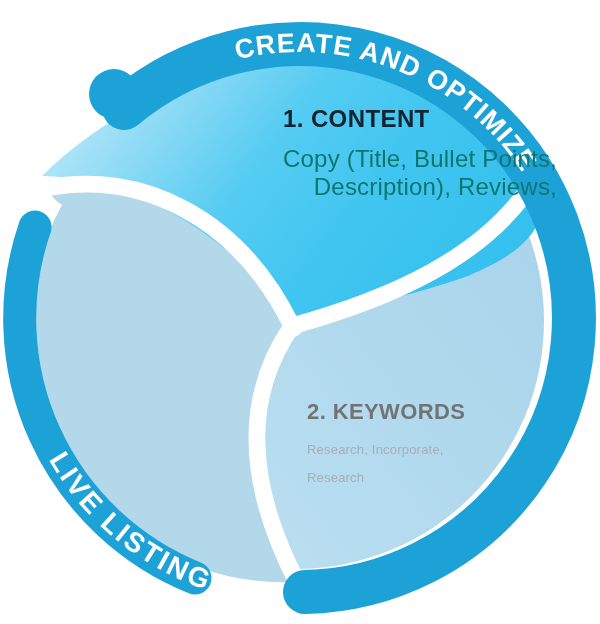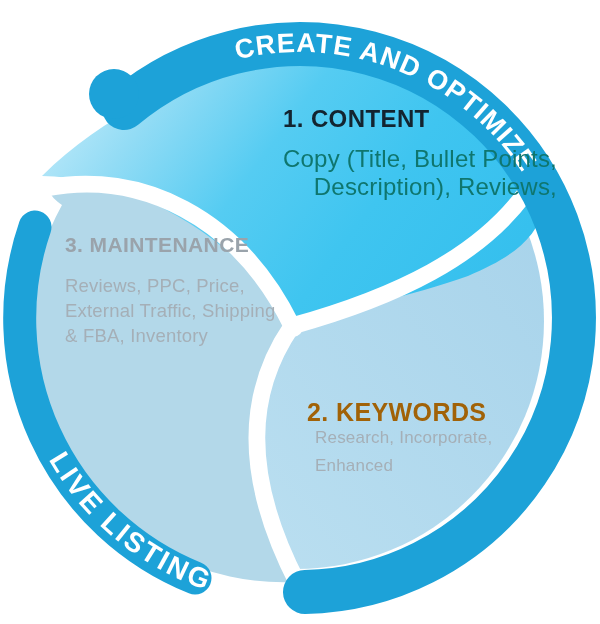--- a/index.html
+++ b/index.html
@@ -19,22 +19,22 @@
     white-space:nowrap;
   }
   .tb .line{white-space:nowrap;letter-spacing:0.2px;}
   .tb-content{left:283px;top:107px;}
   .tb-content .heading{font-size:24px;color:#132430;margin-bottom:14px;}
   .tb-content .line{font-size:24px;line-height:27.5px;color:#0f766e;text-align:right;}
   .tb-maintenance{left:65px;top:233px;}
   .tb-maintenance .heading{font-size:21px;color:#9aa3ab;margin-bottom:16px;}
   .tb-maintenance .line{font-size:18.5px;line-height:25px;color:#a5afb7;}
   .tb-keywords{left:307px;top:400px;}
-  .tb-keywords .heading{font-size:25px;color:#a16207;margin-bottom:0;}
-  .tb-keywords .line{font-size:17px;line-height:28px;color:#a5afb7;margin-left:8px;}
+  .tb-keywords .heading{font-size:22px;color:#737373;margin-bottom:12px;}
+  .tb-keywords .line{font-size:13px;line-height:28px;color:#a5afb7;}
   .arc-label{
     font-family:"Liberation Sans", sans-serif;
     font-weight:bold;
     fill:#ffffff;
   }
   .arc-label-top{font-size:27px;letter-spacing:1px;}
   .arc-label-bottom{font-size:28px;letter-spacing:2.5px;}
 </style>
 </head>
 <body>
@@ -91,26 +91,20 @@
       <textPath href="#tpBot" startOffset="12">LIVE LISTING</textPath>
     </text>
   </svg>
 
   <div class="tb tb-content">
     <div class="heading">1. CONTENT</div>
     <div class="line">Copy (Title, Bullet Points,</div>
     <div class="line">Description), Reviews,</div>
   </div>
 
-  <div class="tb tb-maintenance">
-    <div class="heading">3. MAINTENANCE</div>
-    <div class="line">Reviews, PPC, Price,</div>
-    <div class="line">External Traffic, Shipping</div>
-    <div class="line">&amp; FBA, Inventory</div>
-  </div>
 
   <div class="tb tb-keywords">
     <div class="heading">2. KEYWORDS</div>
     <div class="line">Research, Incorporate,</div>
-    <div class="line">Enhanced</div>
+    <div class="line">Research</div>
   </div>
 
 </div>
 
 </body></html>

